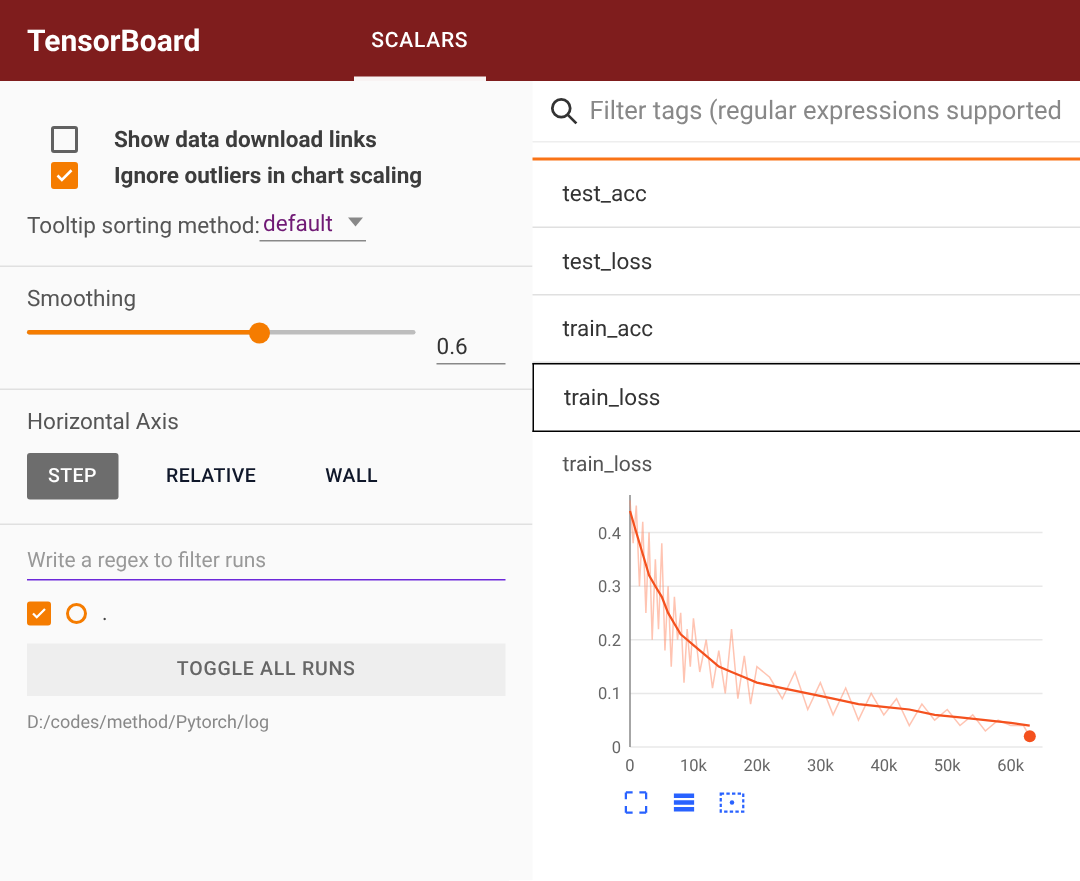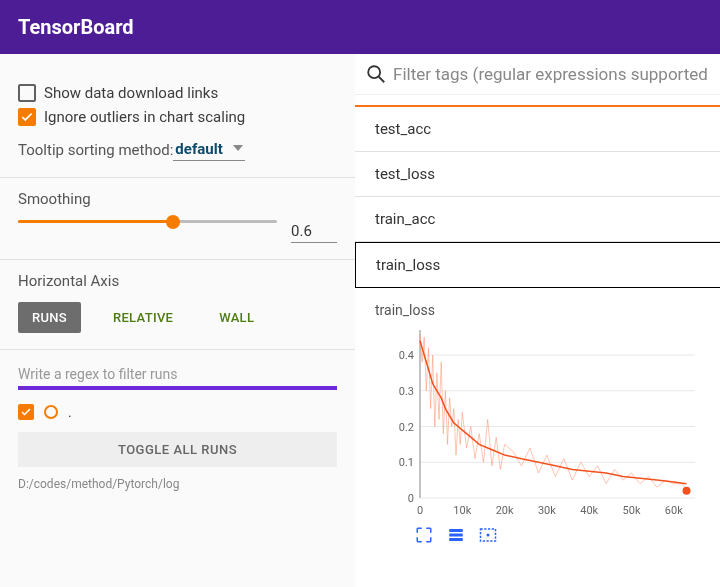--- a/index.html
+++ b/index.html
@@ -1,52 +1,52 @@
 <!DOCTYPE html>
 <html><head>
 <meta charset="utf-8">
 <style>
   * { box-sizing: border-box; margin: 0; padding: 0; font-family: Roboto, Arial, sans-serif; }
   body { width: 720px; height: 587px; overflow: hidden; background: #fff; }
 
   
-  .header { background: #4c1d95; height: 54px; display: flex; align-items: center; padding-left: 18px; gap: 42px; }
+  .header { background: #7f1d1d; height: 54px; display: flex; align-items: center; padding-left: 18px; gap: 42px; }
   .header-title { color: #fff; font-weight: 700; font-size: 20px; margin-right: 60px; }
   .tab { color: #fff; font-weight: 500; font-size: 14px; letter-spacing: 0.5px; padding: 18px 12px 16px; border-bottom: 3px solid rgba(255,255,255,0.95); }
 
   .body { display: flex; height: calc(100% - 54px); }
 
   
   .sidebar { width: 355px; background: #fafafa; border-right: 0; overflow-y: auto; padding-top: 12px; }
   .section { border-bottom: 1px solid #e0e0e0; padding: 12px 18px 16px; }
   .section.noborder { border-bottom: none; }
 
-  .checkrow { display: flex; align-items: center; gap: 8px; margin: 6px 0; font-size: 15px; color: #3c3c3c; }
+  .checkrow { display: flex; align-items: center; gap: 24px; margin: 6px 16px; font-size: 15px; color: #3c3c3c; font-weight: bold; }
   .cbox { width: 18px; height: 18px; border: 2px solid #616161; border-radius: 2px; display: flex; align-items: center; justify-content: center; cursor: pointer; flex-shrink: 0; }
   .cbox.checked { background: #f57c00; border-color: #f57c00; }
   .cbox.checked svg { stroke: #fff; }
 
   .selrow { display: flex; align-items: center; margin-top: 12px; font-size: 15px; color: #555; }
-  .select { border-bottom: 1px solid #888; padding: 2px 22px 2px 2px; color: #0c4a6e; position: relative; cursor: pointer; font-weight: bold; }
+  .select { border-bottom: 1px solid #888; padding: 2px 22px 2px 2px; color: #701a75; position: relative; cursor: pointer; }
   .select::after { content: ''; position: absolute; right: 2px; top: 7px; border-left: 5px solid transparent; border-right: 5px solid transparent; border-top: 6px solid #888; }
 
   .sect-title { font-size: 15px; color: #555; margin-bottom: 12px; }
 
   .slider-row { display: flex; align-items: flex-start; gap: 14px; }
   .slider { flex: 1; height: 4px; position: relative; }
   .slider-track-bg { position: absolute; left:0; right:0; top:0; height:3px; background:#bdbdbd; border-radius:2px; }
   .slider-track-fg { position: absolute; left:0; top:0; height:3px; background:#f57c00; border-radius:2px; width:60%; }
   .slider-thumb { position:absolute; left:60%; top:50%; width:14px; height:14px; background:#f57c00; border-radius:50%; transform:translate(-50%,-50%); cursor:pointer; }
   .slider-val { width:46px; border:none; border-bottom:1px solid #888; background:transparent; font-size:15px; color:#333; padding:2px 0; }
 
   .hbtns { display:flex; gap:18px; }
-  .hbtn { padding:8px 14px; font-size:13px; color:#4d7c0f; font-weight:500; border-radius:2px; cursor:pointer; letter-spacing:0.3px; }
+  .hbtn { padding:8px 14px; font-size:13px; color:#0f172a; font-weight:500; border-radius:2px; cursor:pointer; letter-spacing:0.3px; }
   .hbtn.active { background:#6d6d6d; color:#fff; }
 
-  .runs-input { width:100%; border:none; border-bottom:4px solid #6d28d9; background:transparent; font-size:14px; color:#333; padding:4px 0; margin-bottom:14px; }
+  .runs-input { width:100%; border:none; border-bottom:1px solid #6d28d9; background:transparent; font-size:14px; color:#333; padding:4px 0; margin-bottom:14px; }
   .runs-input::placeholder { color:#999; }
   .run-row { display:flex; align-items:center; gap:10px; font-size:14px; color:#444; margin-bottom:12px; }
   .run-radio { width:14px; height:14px; border:2px solid #f57c00; border-radius:50%; cursor:pointer; }
   .toggle-all { width:100%; background:#eee; color:#666; text-align:center; padding:10px 0; font-size:13px; font-weight:500; letter-spacing:0.5px; cursor:pointer; }
   .run-path { font-size:12px; color:#888; margin-top:10px; }
 
   
   .main { flex:1; display:flex; flex-direction:column; }
   .filter-row { display:flex; align-items:center; padding:9px 12px 9px 10px; gap:6px; border-bottom:1px solid #eee; }
   .filter-input { flex:1; border:none; font-size:17px; color:#333; outline:none; }
@@ -68,20 +68,21 @@
   .xtick { font-size:11px; fill:#666; text-anchor:middle; }
   .grid { stroke:#e8e8e8; stroke-width:1; }
   .plot-raw { fill:none; stroke:#ff8a65; stroke-width:1; opacity:0.5; }
   .plot-smooth { fill:none; stroke:#f4511e; stroke-width:1.5; }
 </style>
 </head>
 <body>
 
 <div class="header">
   <div class="header-title">TensorBoard</div>
+  <div class="tab">SCALARS</div>
 </div>
 
 <div class="body">
 
   <div class="sidebar">
 
     <div class="section">
       <div class="checkrow">
         <span class="cbox"></span>
         <span>Show data download links</span>
@@ -108,21 +109,21 @@
           <div class="slider-track-fg"></div>
           <div class="slider-thumb"></div>
         </div>
         <input class="slider-val" value="0.6" style="">
       </div>
     </div>
 
     <div class="section">
       <div class="sect-title">Horizontal Axis</div>
       <div class="hbtns">
-        <div class="hbtn active">RUNS</div>
+        <div class="hbtn active">STEP</div>
         <div class="hbtn">RELATIVE</div>
         <div class="hbtn">WALL</div>
       </div>
     </div>
 
     <div class="section noborder">
       <input class="runs-input" placeholder="Write a regex to filter runs" style="">
       <div class="run-row">
         <span class="cbox checked" style="width:16px;height:16px">
           <svg width="12" height="12" viewBox="0 0 24 24" fill="none" stroke-width="3">

